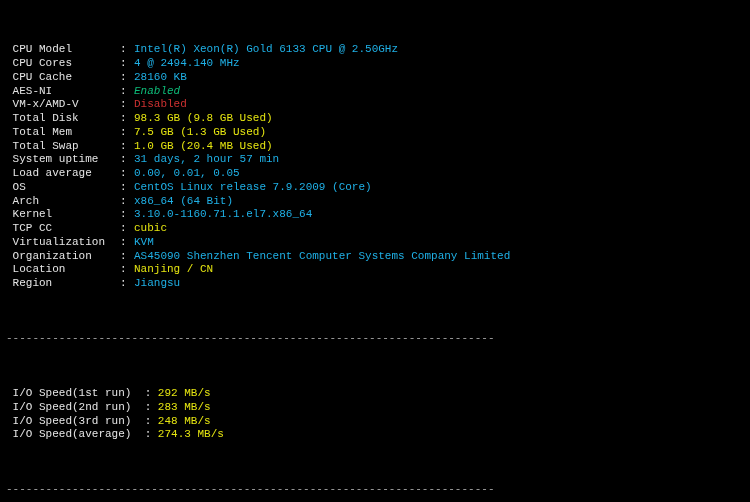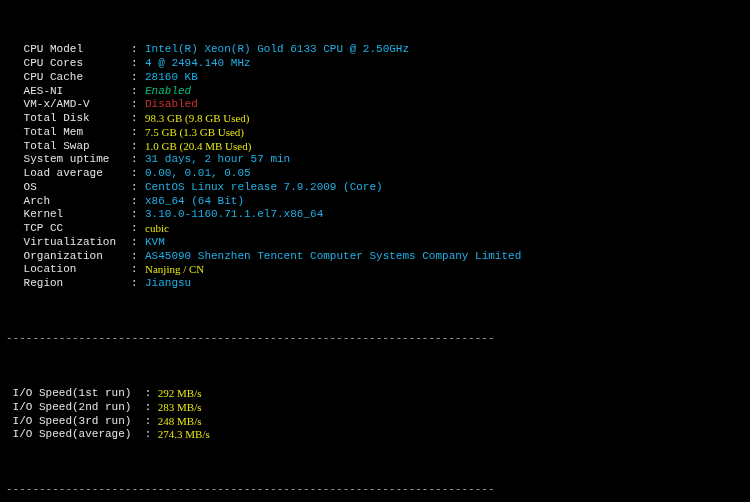--- a/index.html
+++ b/index.html
@@ -12,27 +12,27 @@
     line-height: 1.25;
     width: 750px;
     height: 502px;
     overflow: hidden;
   }
   .term {
     padding: 2px 6px;
     white-space: pre;
   }
   .row { display: flex; }
-  .label { display: inline-block; width: 114px; margin-left: 11px; }
+  .label { display: inline-block; width: 114px; }
   .colon { display: inline-block; width: 14px; }
   .val { display: inline-block; }
   .cyan   { color: #1fb0e6; }
   .green  { color: #0dbc79; font-style: italic; }
   .red    { color: #cd3131; }
-  .yellow { color: #e5e510; font-family: Liberation Serif, serif; }
+  .yellow { color: #e5e510; }
   .white  { color: #e5e5e5; }
 
   .hr { color: #a8a8a8; letter-spacing: 0; }
 </style>
 </head>
 <body>
 
 <div class="term">
 
   <div id="sys-block"><div class="row"><span class="label white"> CPU Model        </span><span class="colon white">: </span><span class="val cyan">Intel(R) Xeon(R) Gold 6133 CPU @ 2.50GHz</span></div><div class="row"><span class="label white"> CPU Cores        </span><span class="colon white">: </span><span class="val cyan">4 @ 2494.140 MHz</span></div><div class="row"><span class="label white"> CPU Cache        </span><span class="colon white">: </span><span class="val cyan">28160 KB</span></div><div class="row"><span class="label white"> AES-NI           </span><span class="colon white">: </span><span class="val green">Enabled</span></div><div class="row"><span class="label white"> VM-x/AMD-V       </span><span class="colon white">: </span><span class="val red">Disabled</span></div><div class="row"><span class="label white"> Total Disk       </span><span class="colon white">: </span><span class="val yellow">98.3 GB (9.8 GB Used)</span></div><div class="row"><span class="label white"> Total Mem        </span><span class="colon white">: </span><span class="val yellow">7.5 GB (1.3 GB Used)</span></div><div class="row"><span class="label white"> Total Swap       </span><span class="colon white">: </span><span class="val yellow">1.0 GB (20.4 MB Used)</span></div><div class="row"><span class="label white"> System uptime    </span><span class="colon white">: </span><span class="val cyan">31 days, 2 hour 57 min</span></div><div class="row"><span class="label white"> Load average     </span><span class="colon white">: </span><span class="val cyan">0.00, 0.01, 0.05</span></div><div class="row"><span class="label white"> OS               </span><span class="colon white">: </span><span class="val cyan">CentOS Linux release 7.9.2009 (Core)</span></div><div class="row"><span class="label white"> Arch             </span><span class="colon white">: </span><span class="val cyan">x86_64 (64 Bit)</span></div><div class="row"><span class="label white"> Kernel           </span><span class="colon white">: </span><span class="val cyan">3.10.0-1160.71.1.el7.x86_64</span></div><div class="row"><span class="label white"> TCP CC           </span><span class="colon white">: </span><span class="val yellow">cubic</span></div><div class="row"><span class="label white"> Virtualization   </span><span class="colon white">: </span><span class="val cyan">KVM</span></div><div class="row"><span class="label white"> Organization     </span><span class="colon white">: </span><span class="val cyan">AS45090 Shenzhen Tencent Computer Systems Company Limited</span></div><div class="row"><span class="label white"> Location         </span><span class="colon white">: </span><span class="val yellow">Nanjing / CN</span></div><div class="row"><span class="label white"> Region           </span><span class="colon white">: </span><span class="val cyan">Jiangsu</span></div></div>

